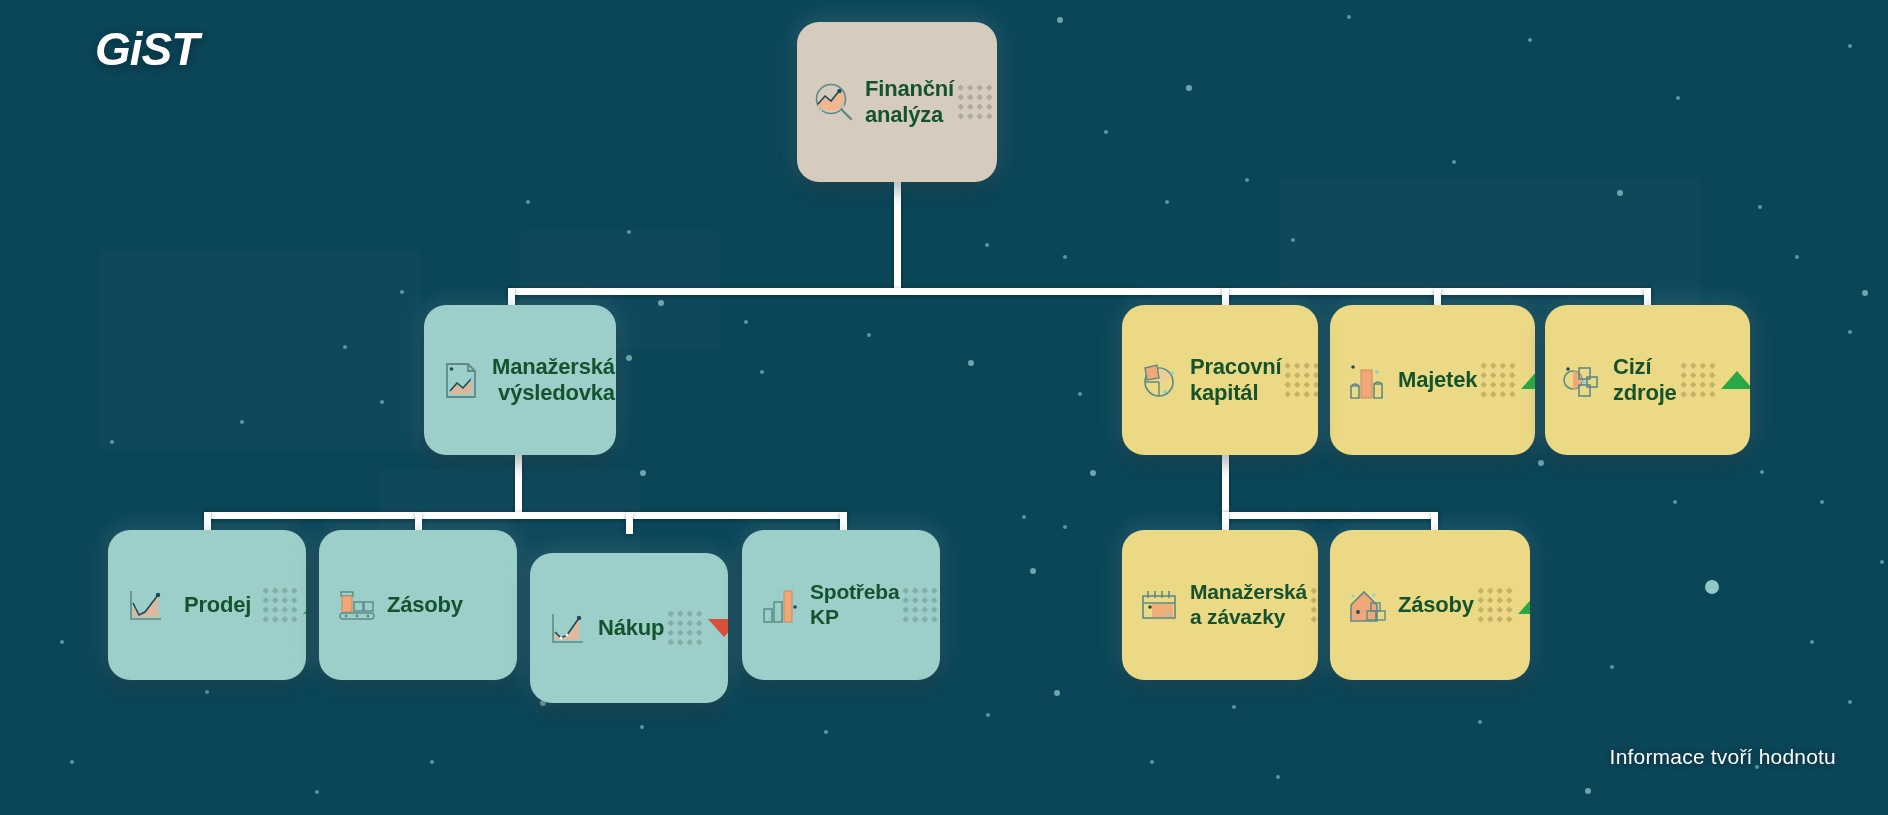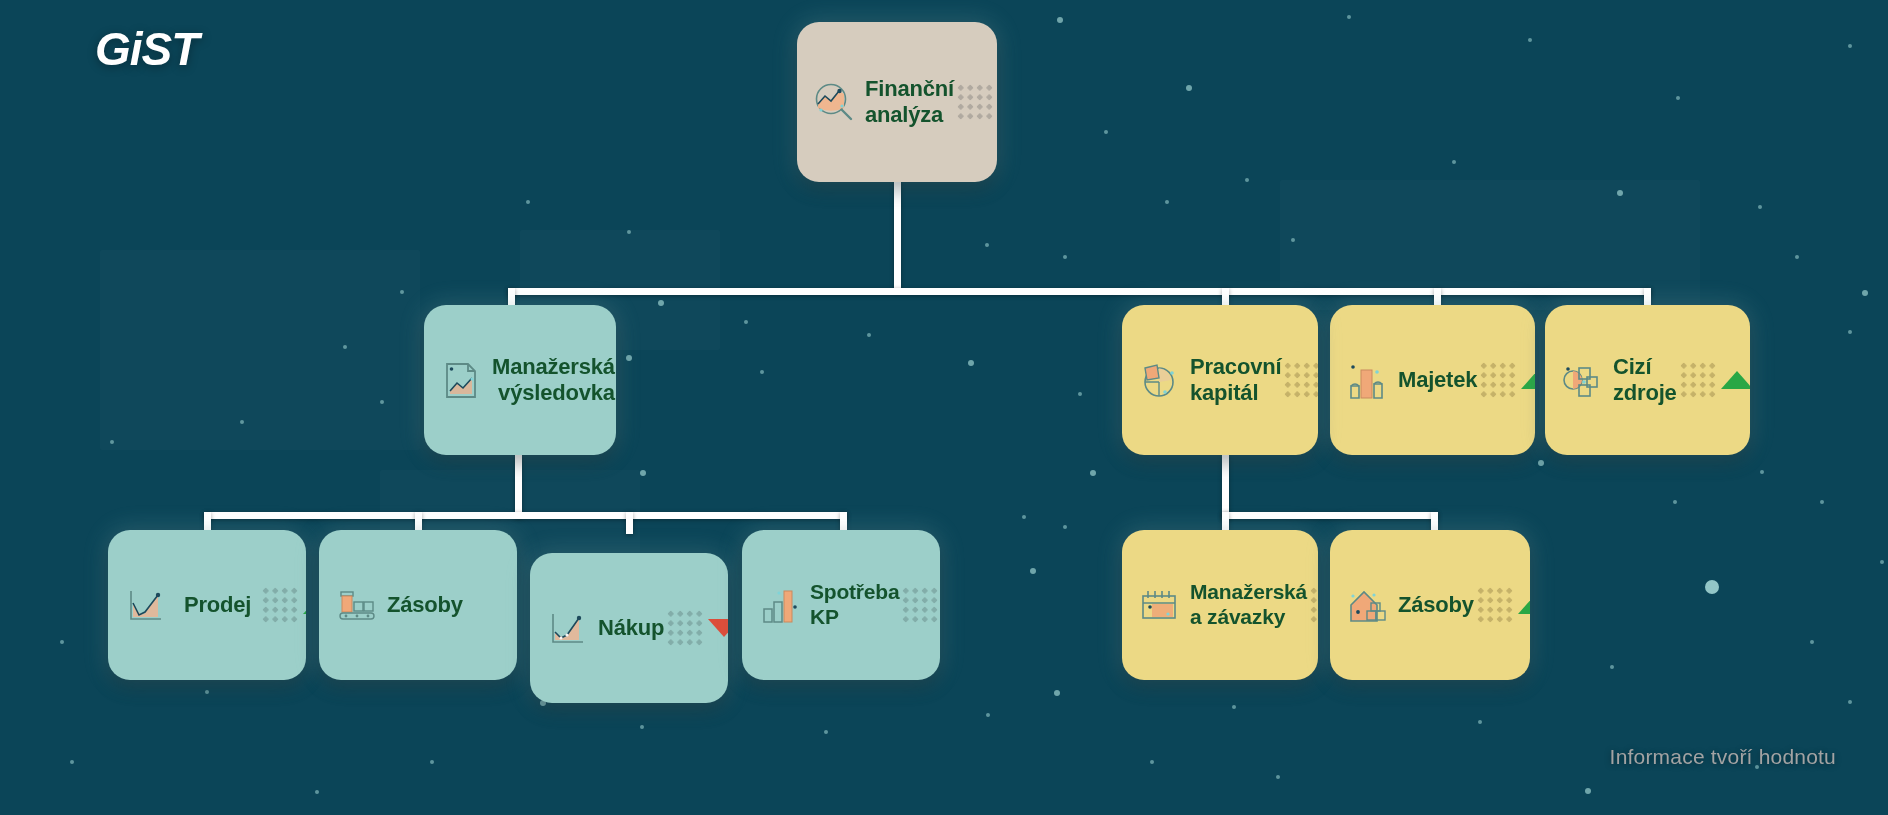--- a/index.html
+++ b/index.html
@@ -22,21 +22,21 @@
     position:absolute; left:95px; top:22px;
     font-size:46px; font-weight:bold; font-style:italic;
     color:#ffffff; letter-spacing:-1px;
     text-shadow:0 2px 10px rgba(0,0,0,0.35);
     font-family:"Liberation Sans", sans-serif;
   }
 
   
   #tagline {
     position:absolute; right:52px; bottom:46px;
-    color:#a3a3a3; font-size:21px; letter-spacing:0.2px;
+    color:#ffffff; font-size:21px; letter-spacing:0.2px;
     text-shadow:0 1px 6px rgba(0,0,0,0.4);
   }
 
   
   .conn { position:absolute; background:#ffffff; box-shadow:0 1px 4px rgba(0,0,0,0.35); }
   .conn.v { width:7px; }
   .conn.h { height:7px; border-radius:1px; }
 
   
   .card {

